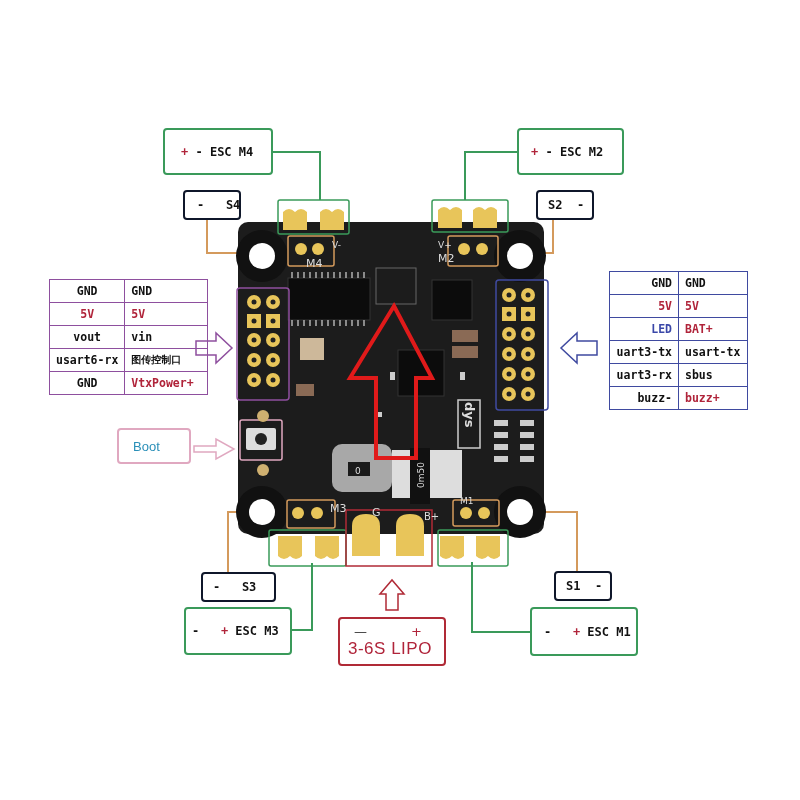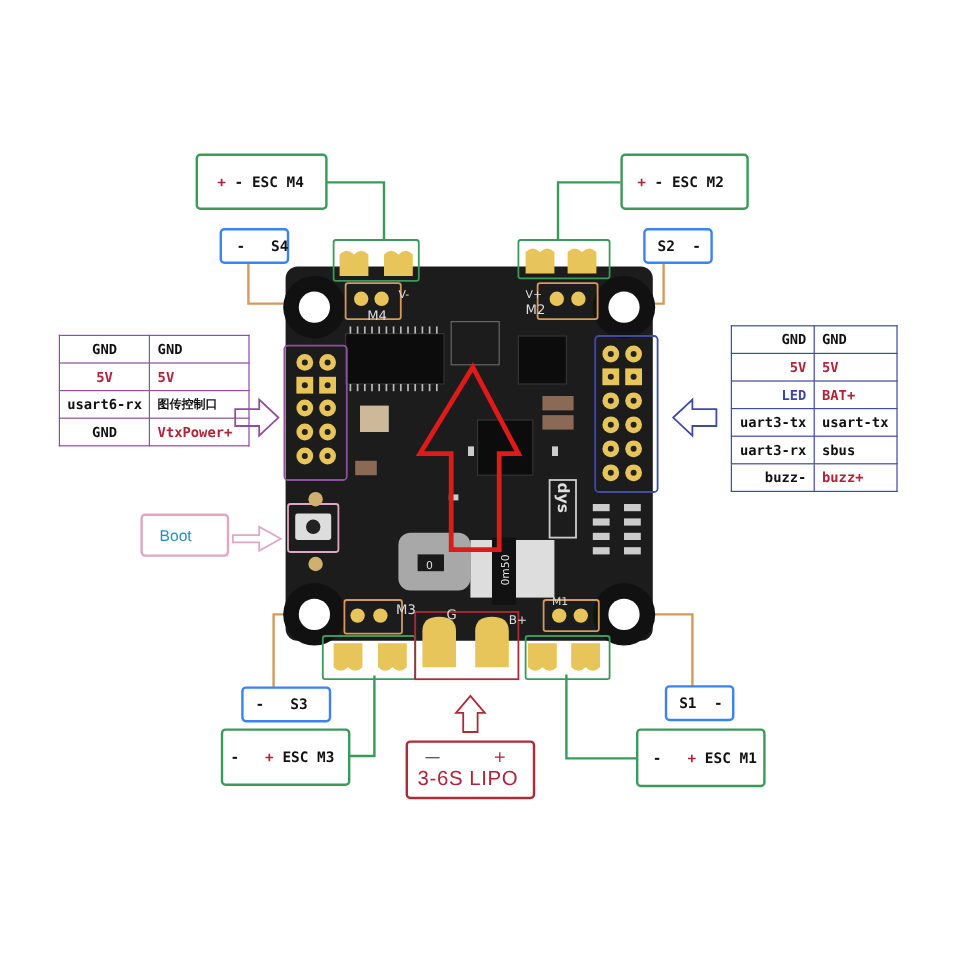--- a/index.html
+++ b/index.html
@@ -1,19 +1,19 @@
 <!DOCTYPE html>
 <html><head>
 <meta charset="utf-8">
 <style>
   html,body{margin:0;padding:0;background:#fff;}
   body{width:800px;height:800px;position:relative;overflow:hidden;font-family:"DejaVu Sans",sans-serif;}
   .box{position:absolute;box-sizing:border-box;border-radius:4px;background:#fff;display:flex;align-items:center;}
   .green{border:2px solid #3a9a5a;}
-  .orange{border:2px solid #3b82f6;text-align:center;}
+  .orange{border:2px solid #0f172a;text-align:center;}
   .red{border:2px solid #b02a36;}
   .pink{border:2px solid #e0a8c0;}
   .lbl{font-family:"DejaVu Sans Mono",monospace;font-weight:bold;font-size:12px;color:#111;white-space:pre;}
   .plus{color:#b0243a;}
   .tbl{position:absolute;border-collapse:collapse;font-family:"DejaVu Sans Mono",monospace;font-weight:bold;font-size:11.5px;}
   .tbl td{height:22px;padding:0 6px;white-space:nowrap;}
   .ltbl td{border-top:1px solid #8e4f9e;border-bottom:1px solid #8e4f9e;}
   .ltbl td:first-child{border-left:1px solid #8e4f9e;border-right:1px solid #8e4f9e;text-align:center;width:56px;}
   .ltbl td:last-child{border-right:1px solid #8e4f9e;text-align:left;width:70px;}
   .rtbl td{border:1px solid #3f4aa0;}
@@ -271,20 +271,24 @@
   <tbody id="ltbody">
       <tr>
         <td class="c-black">GND</td>
         <td class="c-black">GND</td>
       </tr>
       <tr>
         <td class="c-red">5V</td>
         <td class="c-red">5V</td>
       </tr>
       <tr>
+        <td class="c-black">vout</td>
+        <td class="c-black">vin</td>
+      </tr>
+      <tr>
         <td class="c-black">usart6-rx</td>
         <td class="c-black cn">图传控制口</td>
       </tr>
       <tr>
         <td class="c-black">GND</td>
         <td class="c-red">VtxPower+</td>
       </tr>
     </tbody>
 </table>
 

